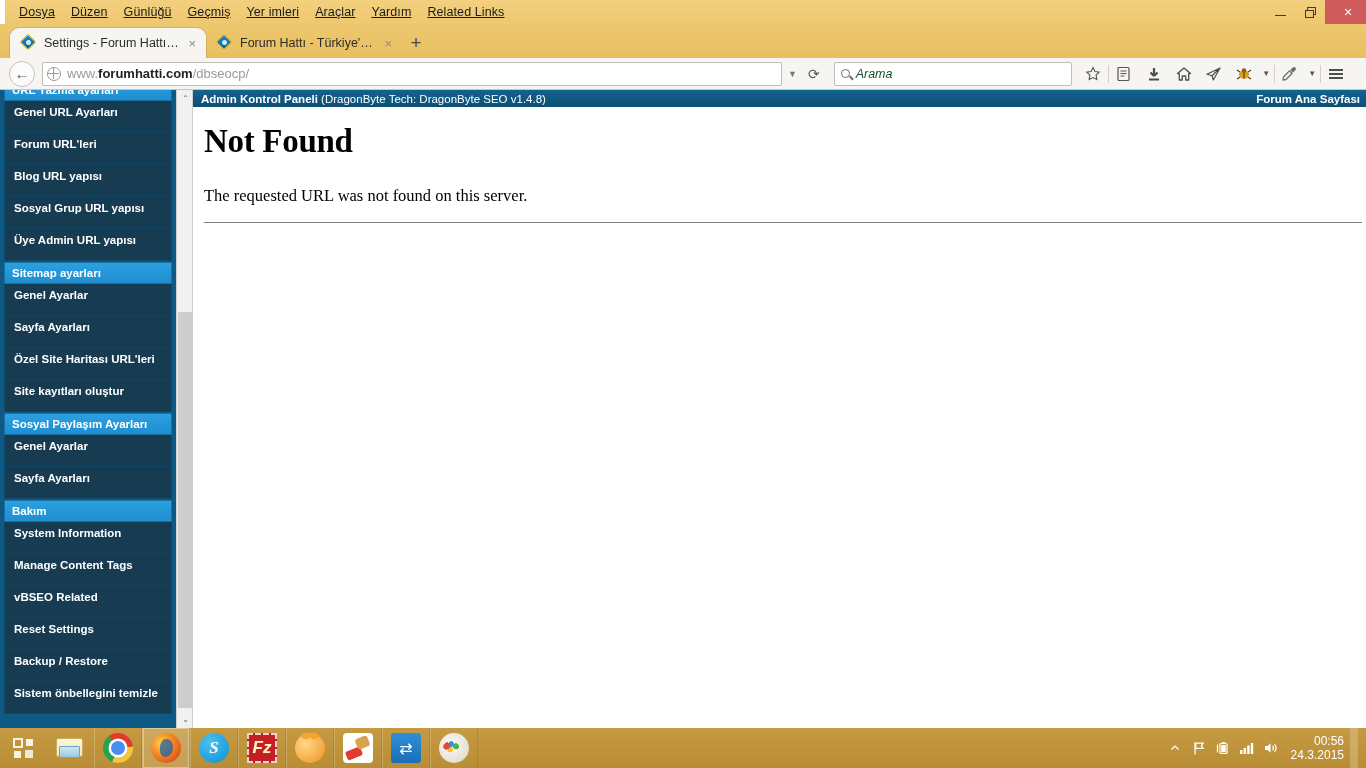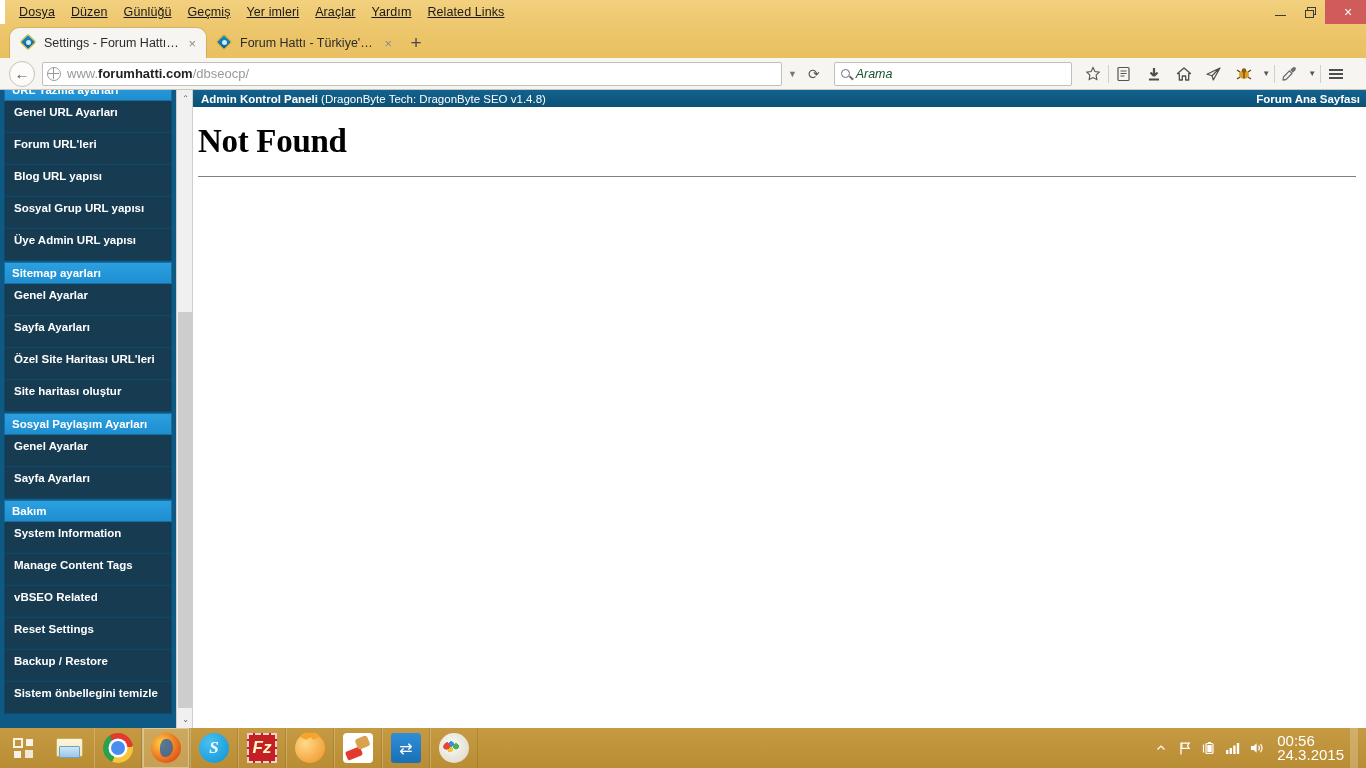--- a/index.html
+++ b/index.html
@@ -175,21 +175,21 @@
   .content { position: absolute; left: 194px; top: 0; right: 0; height: 638px; background: #fff; }
   .adminbar {
     height: 17px; background: linear-gradient(to bottom, #12638f 0%, #0d4f74 100%);
     display: flex; align-items: center; padding: 0 6px 0 8px;
     position: relative; left: -1px; width: 1173px;
   }
   .adminbar-left { font-size: 11.5px; color: #fff; }
   .adminbar-left b { font-weight: bold; }
   .adminbar-left span.sub { font-weight: normal; }
   .adminbar-right { margin-left: auto; font-size: 11.5px; color: #ffffff; font-weight: bold; cursor: pointer; }
-  .err-wrap { padding: 16px 12px 0 4px; font-family: "Liberation Serif", serif; }
+  .err-wrap { padding: 16px 12px 0 10px; font-family: "Liberation Serif", serif; }
   .err-title { font-size: 33px; font-weight: bold; color: #000; letter-spacing: -0.3px; }
   .err-body { font-size: 16.5px; color: #000; margin-top: 26px; }
   .err-hr { margin-top: 16px; height: 0; border-top: 1px solid #808080; width: 1158px; }
 
   
   .taskbar {
     position: absolute; left: 0; top: 728px;
     width: 1366px; height: 40px;
     background: linear-gradient(to bottom, #c59a42 0%, #b98d34 100%);
     display: flex; align-items: stretch;
@@ -207,21 +207,21 @@
     border-right: 1px solid rgba(0,0,0,.10);
     cursor: pointer;
   }
   .tb-app.plain { border: none; }
   .tb-app.running { background: rgba(255,255,255,.16); box-shadow: inset 0 0 0 1px rgba(255,255,255,.35); }
   .tray {
     margin-left: auto; display: flex; align-items: center; gap: 0; padding-right: 8px;
   }
   .tray-icon { width: 24px; display: flex; align-items: center; justify-content: center; color: #fff; cursor: pointer; }
   .clock {
-    text-align: left; color: #fff; font-size: 15px; line-height: 14px;
+    text-align: right; color: #fff; font-size: 12px; line-height: 14px;
     padding: 0 6px 0 8px; cursor: pointer;
   }
   .show-desktop { width: 8px; height: 40px; background: rgba(255,255,255,.22); }
 
   
   .ic { width: 30px; height: 30px; position: relative; }
   .ic-chrome { border-radius: 50%; background: conic-gradient(from -35deg, #e23b2e 0 33%, #f8c43a 0 66%, #2aa14f 0 100%); }
   .ic-chrome::after { content:""; position:absolute; left:8px; top:8px; width:14px; height:14px; border-radius:50%; background:#4a8df0; box-shadow: 0 0 0 2.5px #fff; }
   .ic-fox { border-radius: 50%; background: radial-gradient(circle at 35% 35%, #ffd24a 0%, #f08423 45%, #de4f18 80%); }
   .ic-fox::after { content:""; position:absolute; left:9px; top:6px; width:13px; height:18px; border-radius:50% 50% 60% 40%; background:#2060a8; opacity:.75; }
@@ -369,21 +369,21 @@
       <div class="nav-item">Blog URL yapısı</div>
       <div class="nav-item">Sosyal Grup URL yapısı</div>
       <div class="nav-item">Üye Admin URL yapısı</div>
     </div>
 
     <div class="nav-group">
       <div class="nav-head">Sitemap ayarları</div>
       <div class="nav-item">Genel Ayarlar</div>
       <div class="nav-item">Sayfa Ayarları</div>
       <div class="nav-item">Özel Site Haritası URL'leri</div>
-      <div class="nav-item">Site haritası oluştur</div>
+      <div class="nav-item">Site kayıtları oluştur</div>
     </div>
 
     <div class="nav-group">
       <div class="nav-head">Sosyal Paylaşım Ayarları</div>
       <div class="nav-item">Genel Ayarlar</div>
       <div class="nav-item">Sayfa Ayarları</div>
     </div>
 
 
     <div class="nav-group">
@@ -404,20 +404,21 @@
   </div>
 
   <div class="content">
     <div class="adminbar">
       <div class="adminbar-left"><b>Admin Kontrol Paneli</b><span class="sub"> (DragonByte Tech: DragonByte SEO v1.4.8)</span></div>
       <div class="adminbar-right">Forum Ana Sayfası</div>
     </div>
 
     <div class="err-wrap">
       <div class="err-title">Not Found</div>
+      <div class="err-body">The requested URL was not found on this server.</div>
       <div class="err-hr"></div>
     </div>
   </div>
 </div>
 
 <div class="taskbar">
   <div class="start-btn">
     <span class="start-glyph">
         <i class="a"></i>
         <i class="b"></i>

